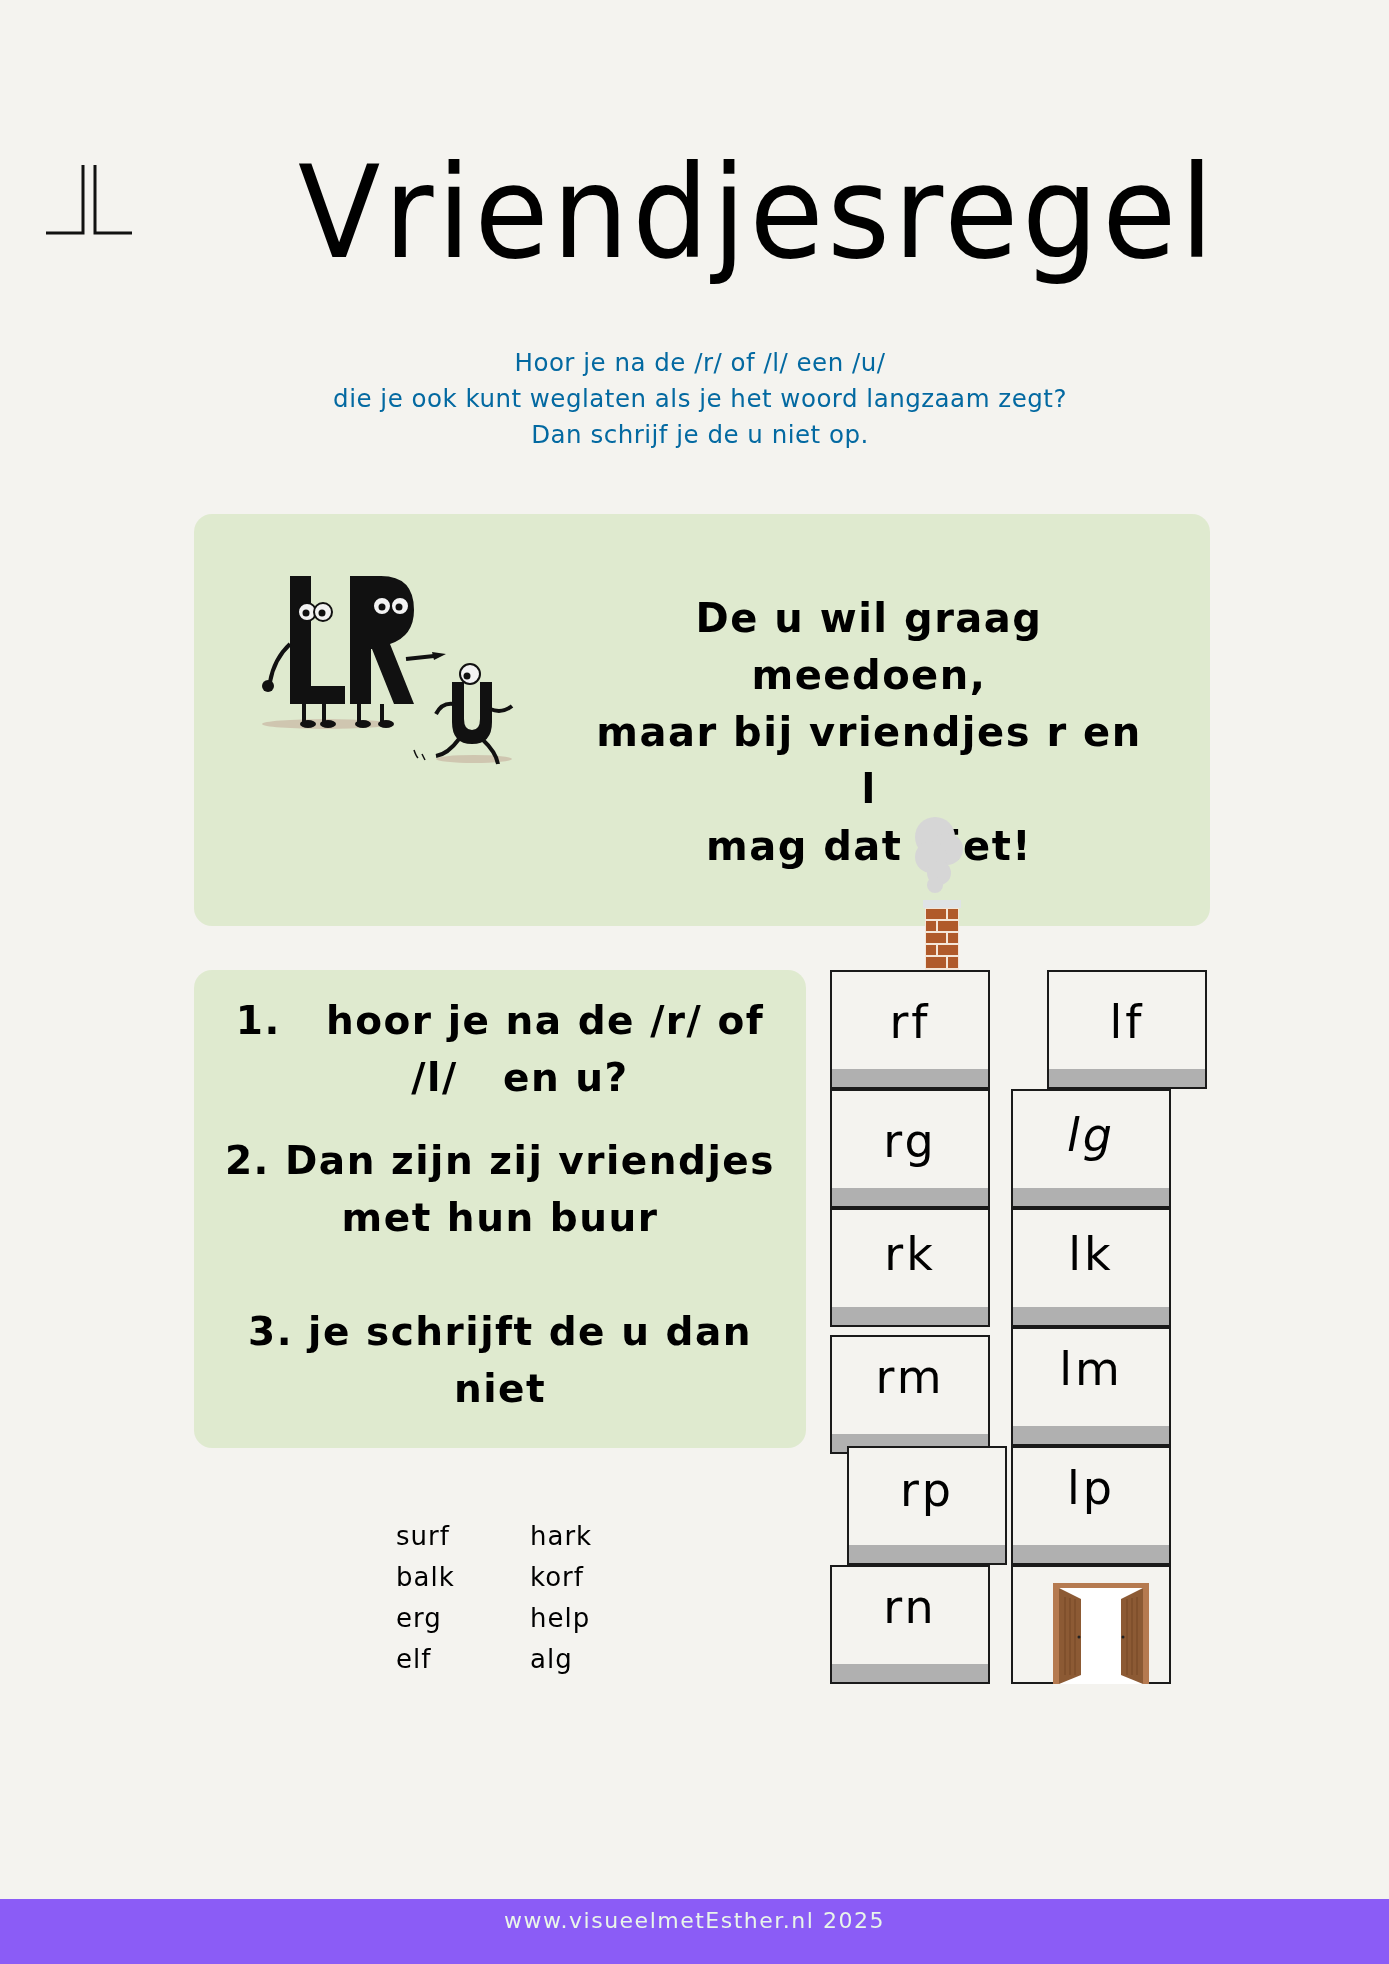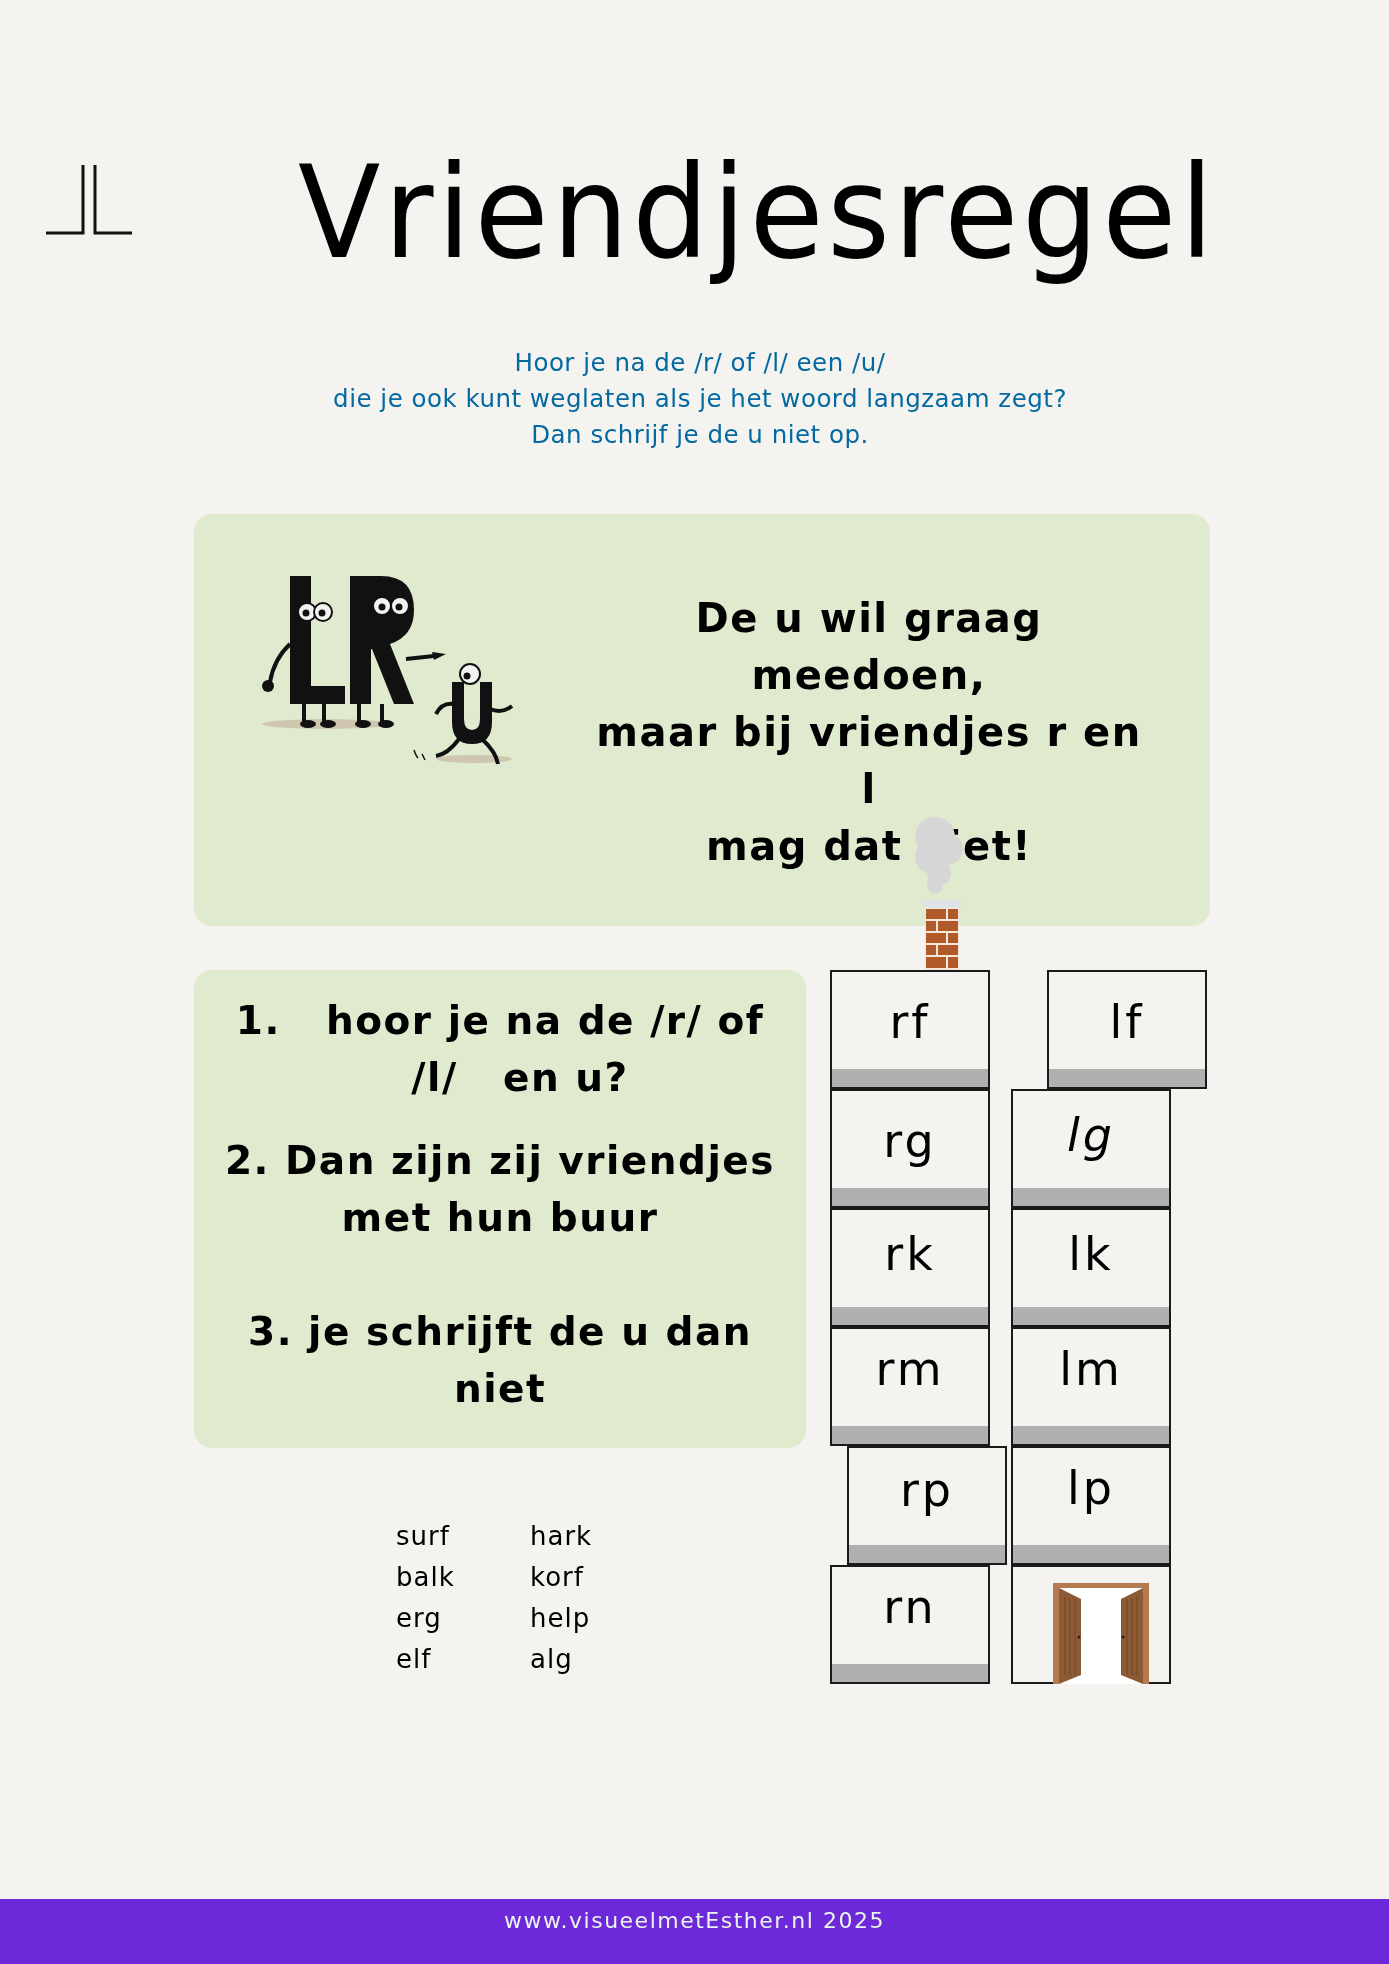--- a/index.html
+++ b/index.html
@@ -64,21 +64,21 @@
       position: absolute; left: 252px; top: 1515px; width: 380px; height: 170px;
       font-size: 26px; letter-spacing: 1px;
     }
     .wcol { position: absolute; top: 0; }
     .wcol div { height: 41px; line-height: 41px; }
     .wcol-1 { left: 0; }
     .wcol-2 { left: 144px; top: 1px; }
     .wcol-3 { left: 261px; top: 1px; margin-left: 17px; }
 
     .footer {
-      position: absolute; left: 0; top: 1899px; width: 1389px; height: 65px; background: #6d28d9;
+      position: absolute; left: 0; top: 1899px; width: 1389px; height: 65px; background: #8b5cf6;
     }
     .footer-text {
       position: absolute; left: 0; right: 0; top: 9px; text-align: center;
       color: #e9f5ea; font-size: 22px; letter-spacing: 1.5px;
     }
   </style>
 </head>
 <body>
 
 <svg class="logo" viewBox="0 0 92 74">
@@ -205,21 +205,21 @@
 
   <div class="cell" style="left:0;top:238px;">
     <div class="label" style="top:16px;">rk</div>
       <div class="shelf"></div>
   </div>
   <div class="cell" style="left:181px;top:238px;">
     <div class="label" style="top:16px;">lk</div>
       <div class="shelf"></div>
   </div>
 
-  <div class="cell" style="left:0;top:357px;">
+  <div class="cell" style="left:0;top:365px;">
     <div class="label" style="top:12px;">rm</div>
       <div class="shelf"></div>
   </div>
   <div class="cell" style="left:181px;top:357px;">
     <div class="label" style="top:12px;">lm</div>
       <div class="shelf"></div>
   </div>
 
   <div class="cell" style="left:17px;top:476px;padding-left:8px;">
     <div class="label" style="top:14px;">rp</div>

